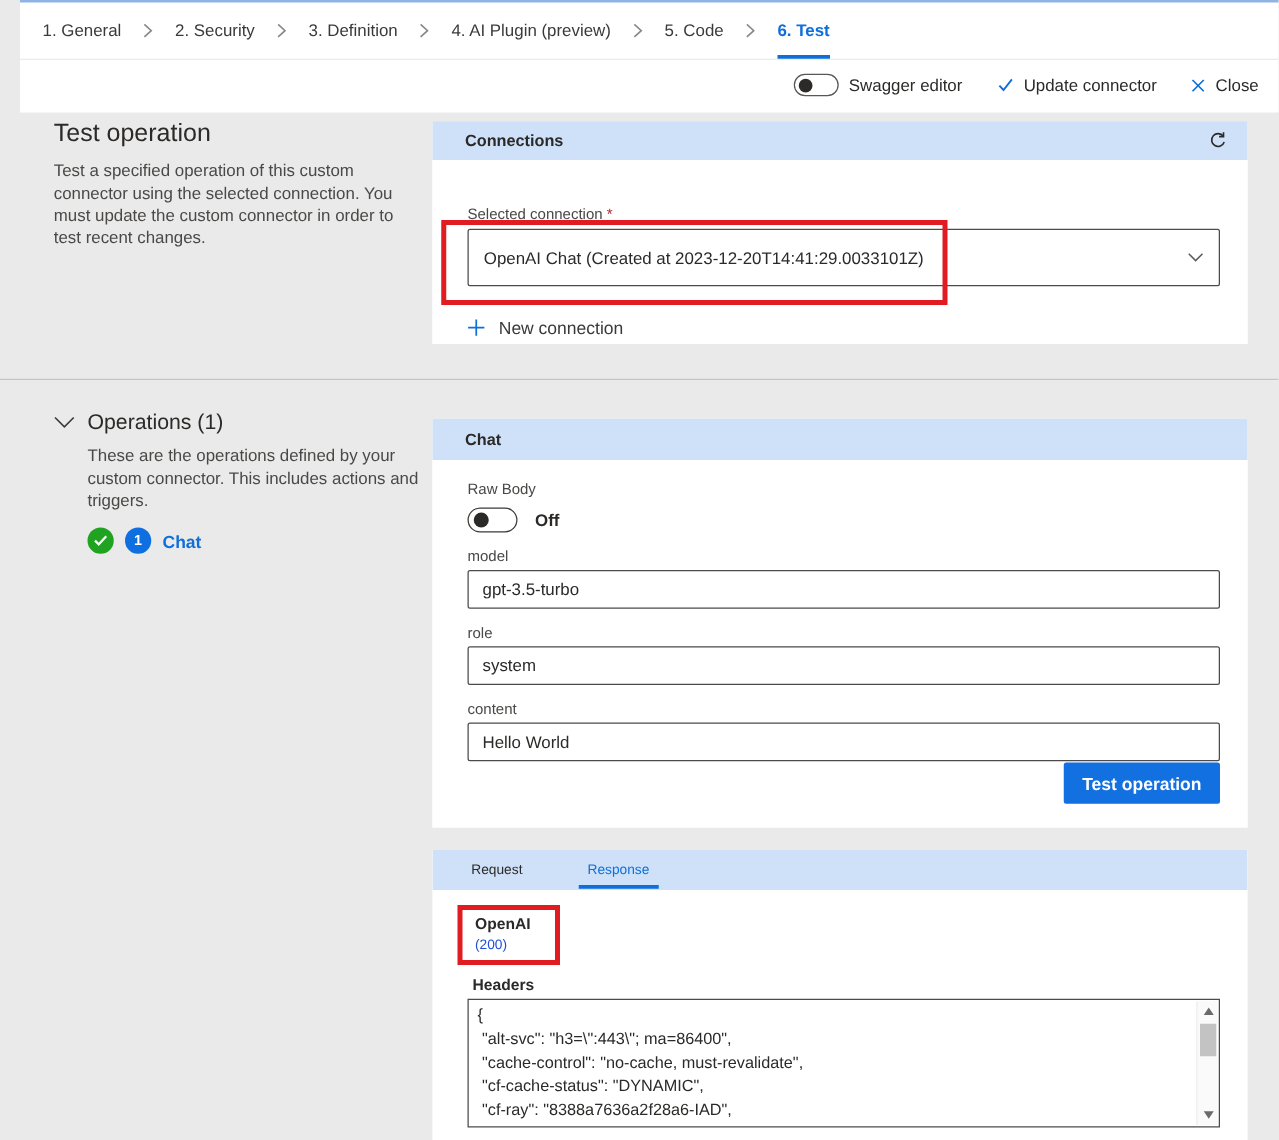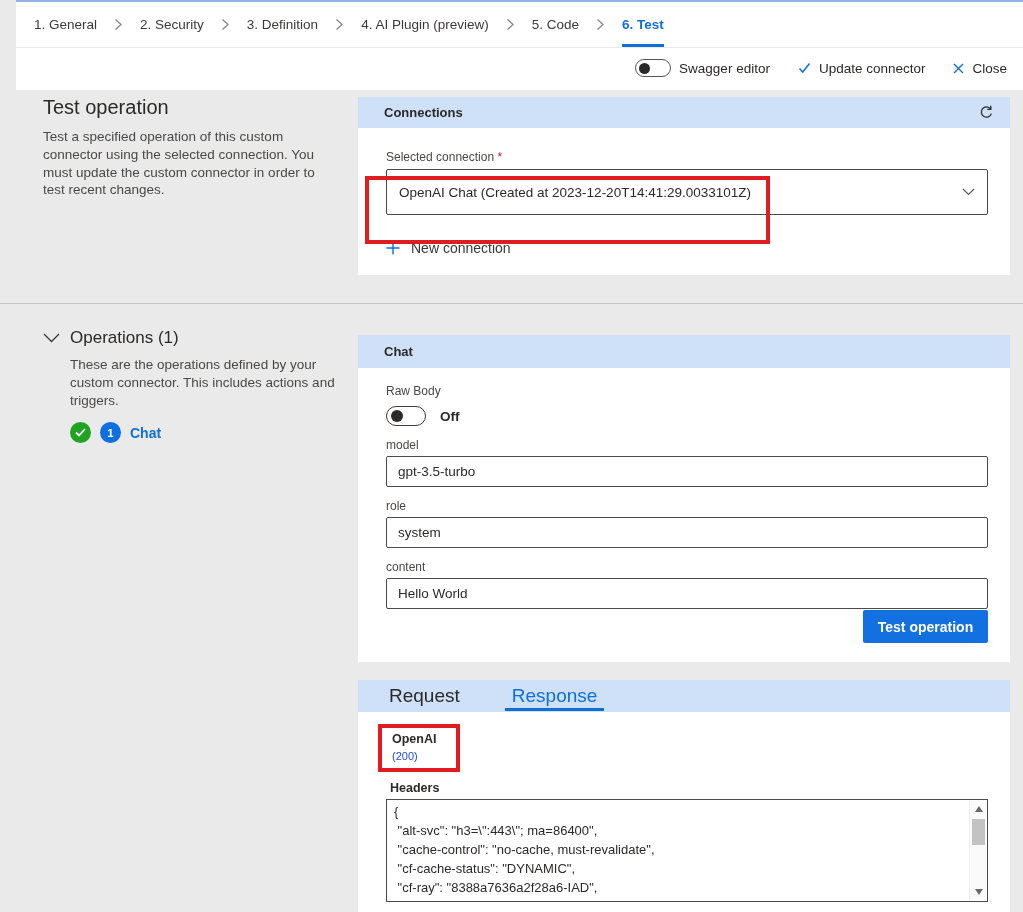--- a/index.html
+++ b/index.html
@@ -21,21 +21,21 @@
 
   
   .divider { position:absolute; left:0; top:303px; width:1023px; height:1px; background:#c6c5c4; }
 
   
   .intro { position:absolute; left:43px; top:96px; width:296px; }
   .intro h1 { font-size:20px; font-weight:400; color:#2b2a29; }
   .intro p { margin-top:9px; font-size:13.5px; line-height:1.32; color:#4a4947; }
 
   
-  .panel { position:absolute; left:358px; width:652px; background:#fff; }
+  .panel { position:absolute; left:346px; width:652px; background:#fff; }
   .panel-header { height:31px; background:#cfe1f8; display:flex; align-items:center; justify-content:space-between; padding:0 16px 0 26px; }
   .panel-title { font-size:13px; font-weight:600; color:#2b2a29; }
   .panel-body { background:#fff; padding:16px 22px 0 28px; }
 
   
   .panel.connections { top:97px; }
   .panel.connections .panel-body { height:147px; }
   .field-label { font-size:12px; color:#494846; }
   .req { color:#b3262e; }
   .combobox { margin-top:5px; height:46px; width:100%; border:1px solid #4d4b49; border-radius:2px; background:#fff;
@@ -68,21 +68,21 @@
   .fgroup { margin-top:12px; }
   .text-input { margin-top:4px; display:block; width:100%; height:31px; border:1px solid #4d4b49; border-radius:2px;
                 padding:0 11px; font-family:"Liberation Sans",sans-serif; font-size:13.5px; color:#2b2a29; background:#fff; }
   .btn-row { text-align:right; }
   .test-btn { margin-top:1px; width:125px; height:33px; background:#1270e0; color:#fff; border:none; border-radius:2px;
               font-family:"Liberation Sans",sans-serif; font-size:14px; font-weight:700; cursor:pointer; }
 
   
   .panel.result { top:680px; height:232px; overflow:hidden; }
   .tabs { height:32px; background:#cfe1f8; display:flex; align-items:center; padding-left:28px; }
-  .tab { font-size:19px; color:#2b2a29; height:100%; display:flex; align-items:center; margin-right:46px; position:relative; padding:0 3px; cursor:pointer; }
+  .tab { font-size:11px; color:#2b2a29; height:100%; display:flex; align-items:center; margin-right:46px; position:relative; padding:0 3px; cursor:pointer; }
   .tab.active { color:#0f6fd9; }
   .tab.active::after { content:""; position:absolute; left:-4px; right:-4px; bottom:1px; height:3px; background:#0f6fd9; }
   .panel.result .panel-body { height:200px; padding-top:12px; }
   .status-box { display:inline-block; border:4px solid #e11b22; padding:4px 20px 6px 10px; margin-left:-8px; }
   .status-label { font-size:12.5px; font-weight:700; color:#2b2a29; }
   .status-value { margin-top:4px; font-size:11px; color:#1d4ed8; }
   .headers-label { margin-top:9px; margin-left:4px; font-size:12.5px; font-weight:700; color:#2b2a29; }
   .headers-box { margin-top:4px; position:relative; width:100%; height:103px; border:1px solid #4d4b49; background:#fff; overflow:hidden; }
   .headers-text { padding:2px 26px 0 7px; font-size:13px; line-height:19px; color:#2b2a29; white-space:pre; overflow:hidden; height:100%; }
   .vscroll { position:absolute; top:1px; right:1px; bottom:1px; width:17px; background:#fafafa; border-left:1px solid #eeeeee; }
@@ -169,21 +169,21 @@
       <span class="panel-title">Connections</span>
       <span>
           <svg width="15" height="15" viewBox="0 0 16 16">
             <path d="M13.2 9.2 A5.5 5.5 0 1 1 12.4 4.2" fill="none" stroke="#2b2a29" stroke-width="1.4"></path>
             <path d="M12.6 0.8 L12.6 4.6 L8.8 4.6" fill="none" stroke="#2b2a29" stroke-width="1.4"></path>
           </svg>
         </span>
     </div>
     <div class="panel-body" style="position:relative;">
       <div class="anno conn"></div>
-      <div class="field-label" style="margin-top:6px;">
+      <div class="field-label" style="margin-top:20px;">
         <span>Selected connection</span>
         <span class="req">*</span>
       </div>
       <div class="combobox">
         <span class="value">OpenAI Chat (Created at 2023-12-20T14:41:29.0033101Z)</span>
         <span>
             <svg width="13" height="8" viewBox="0 0 13 8">
               <path d="M1 1 L6.5 6.5 L12 1" fill="none" stroke="#5c5a58" stroke-width="1.2"></path>
             </svg>
           </span>

